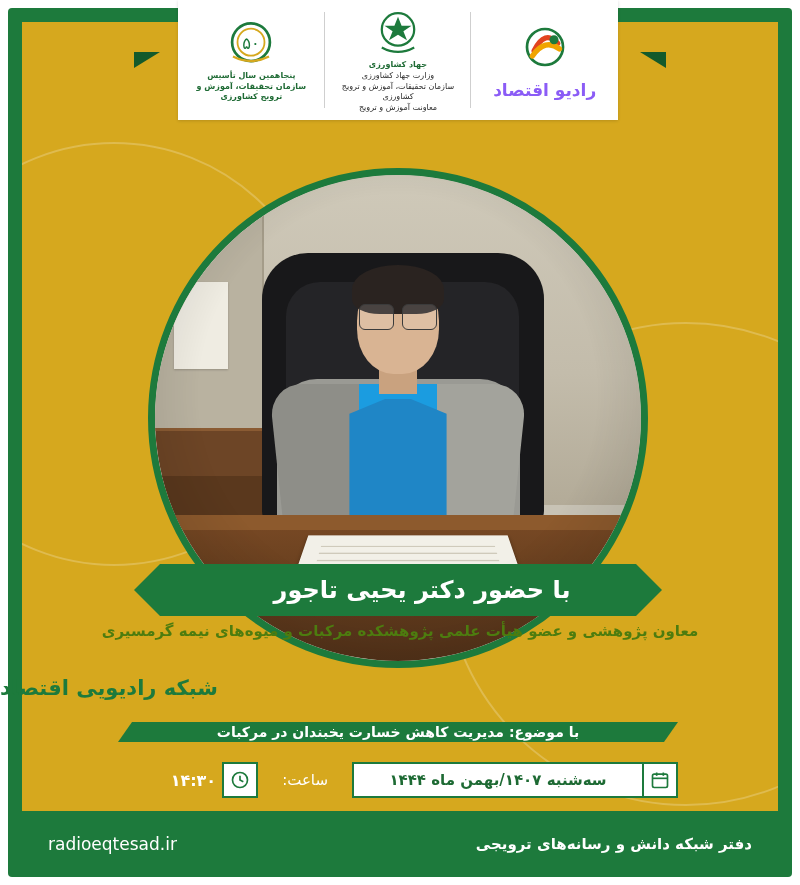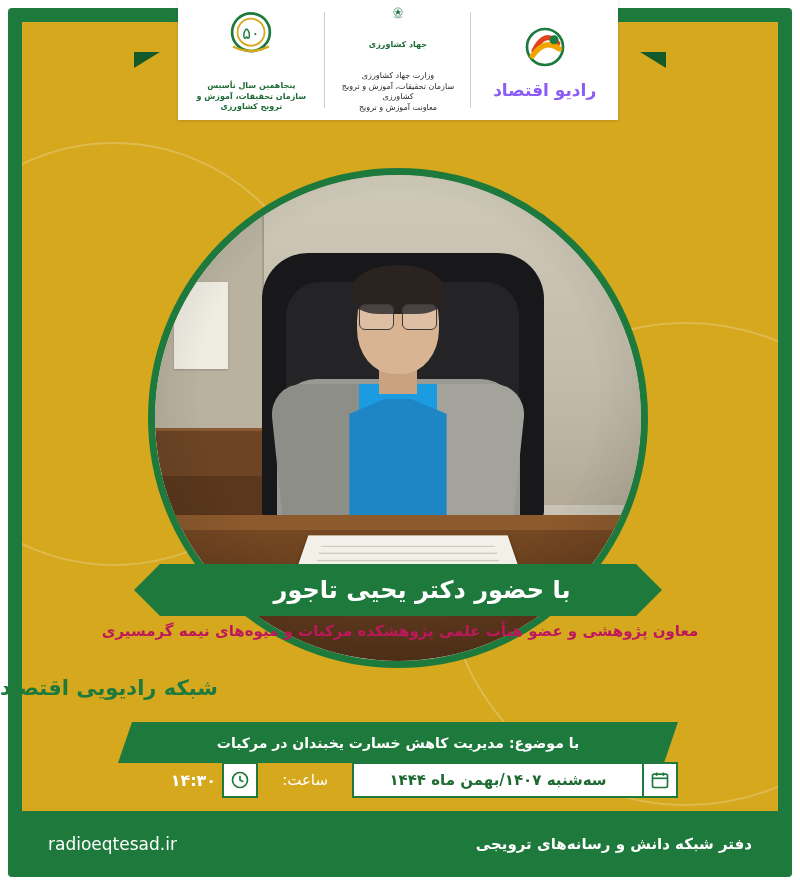--- a/index.html
+++ b/index.html
@@ -75,21 +75,21 @@
     bottom: 12px;
     width: 1px;
     background: #cfcfcf;
   }
   .logo-mark {
     width: 54px;
     height: 54px;
     display: block;
   }
   .logo-caption {
-    margin-top: 20px;
+    margin-top: 0;
     font-size: 8px;
     line-height: 1.35;
     color: #1f6b35;
     text-align: center;
     font-weight: bold;
   }
   .logo-caption-dark { color: #2c2c2c; font-weight: normal; }
   .radio-eqtesad-text {
     font-size: 17px;
     font-weight: bold;
@@ -275,41 +275,41 @@
     right: 134px;
     border-width: 0 26px 16px 0;
     border-color: transparent #145a2b transparent transparent;
   }
 
   .subtitle {
     position: absolute;
     left: 0; right: 0;
     top: 622px;
     text-align: center;
-    color: #be185d;
+    color: #4d7c0f;
     font-size: 15px;
     font-weight: bold;
   }
   .network {
     position: absolute;
     left: 0; right: 4px;
     top: 676px;
     text-align: left;
     color: #1d7a3c;
     font-size: 21px;
     font-weight: bold;
   }
 
   
   .topic-bar {
     position: absolute;
     left: 118px;
     top: 722px;
     width: 560px;
-    height: 41px;
+    height: 20px;
     background: #1d7a3c;
     display: flex;
     align-items: center;
     justify-content: center;
     color: #ffffff;
     font-size: 14px;
     font-weight: bold;
     clip-path: polygon(14px 0, 100% 0, calc(100% - 14px) 100%, 0 100%);
   }
 

